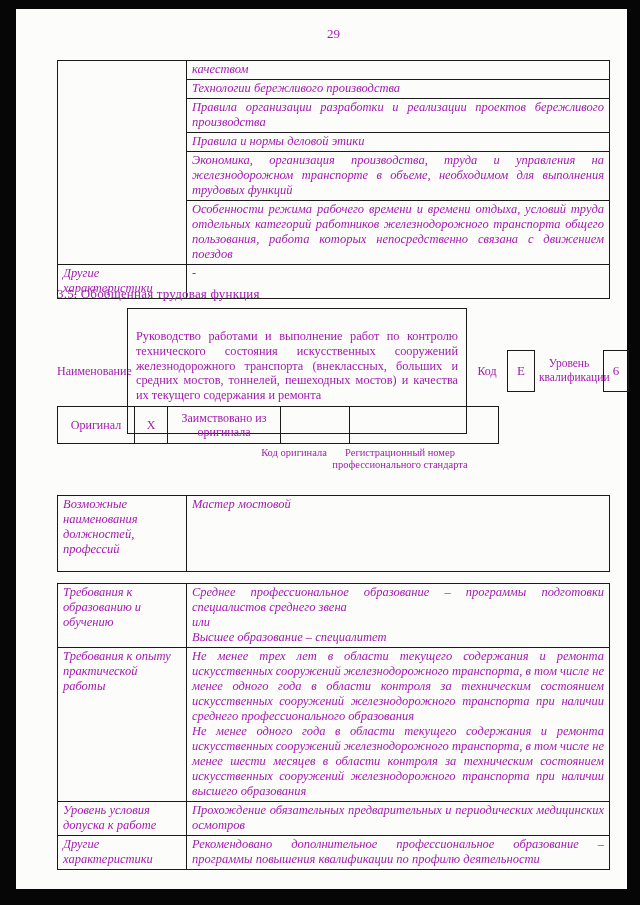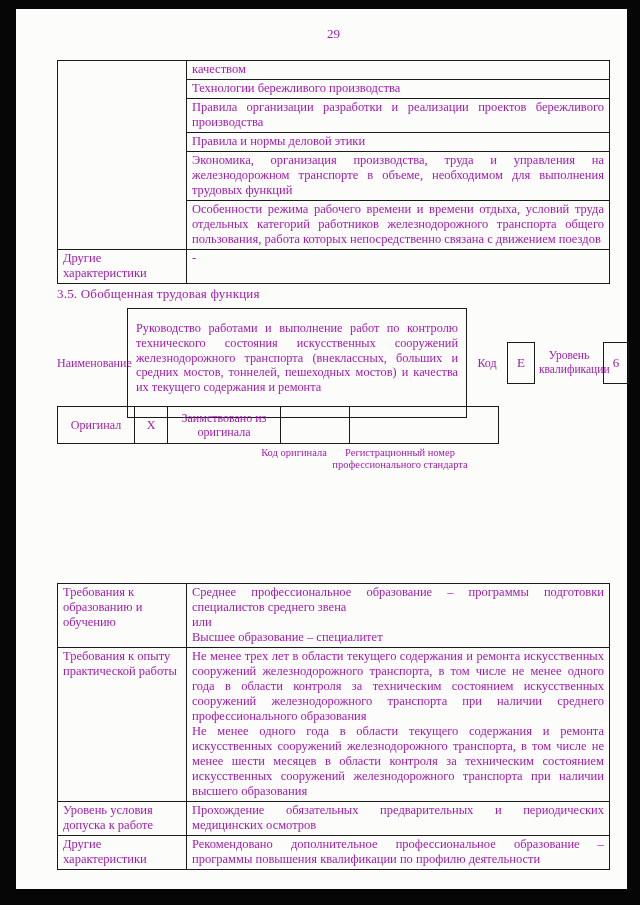--- a/index.html
+++ b/index.html
@@ -17,28 +17,28 @@
   .pagenum{text-align:center;font-size:13px;}
 
   .block{position:absolute;left:0;width:553px;}
   #knowledge{top:34px;}
   #heading{top:260px;font-weight:normal;font-size:13px;letter-spacing:.2px;}
   #gtf{top:282px;display:flex;align-items:center;}
   #origin{top:380px;display:flex;}
   #titles{top:469px;}
   #reqs{top:557px;}
 
-  table.tbl{border-collapse:collapse;width:553px;table-layout:fixed;}
+  table.tbl{border-collapse:collapse;width:553px;table-layout:fixed;font-style:italic;}
   table.tbl td{border:1px solid #1a1a1a;vertical-align:top;padding:1px 5px 2px 5px;}
   td.lcol{width:118px;}
   .just{text-align:justify;}
   .pre{white-space:pre-line;}
 
   .gtf-name-label{width:70px;flex:none;font-size:12px;}
-  .gtf-name-box{width:322px;flex:none;border:1px solid #1a1a1a;padding:12px 8px;min-height:84px;font-size:12.3px;}
+  .gtf-name-box{width:322px;flex:none;border:1px solid #1a1a1a;padding:20px 8px;min-height:84px;font-size:12.3px;}
   .gtf-code-label{width:40px;flex:none;text-align:center;font-size:12px;}
   .gtf-code-box{width:26px;height:40px;flex:none;border:1px solid #1a1a1a;display:flex;align-items:center;justify-content:center;font-size:13px;}
   .gtf-level-label{width:60px;flex:none;margin-left:4px;text-align:center;font-size:11.5px;}
   .gtf-level-box{width:24px;height:40px;flex:none;margin-left:4px;border:1px solid #1a1a1a;display:flex;align-items:center;justify-content:center;font-size:13px;}
 
   .origin-label{width:138px;flex:none;font-size:12.3px;padding-top:2px;}
   .origin-right{flex:none;}
   table.origin-t{border-collapse:collapse;table-layout:fixed;}
   table.origin-t td{border:1px solid #1a1a1a;text-align:center;vertical-align:middle;padding:2px 3px;font-size:12px;height:32px;}
   .oc1{width:70px;}.oc2{width:26px;}.oc3{width:106px;}.oc4{width:62px;}.oc5{width:142px;}
@@ -114,20 +114,28 @@
           </tr>
         </tbody>
           </table>
         <div class="origin-caps">
           <div class="cap cap1">Код оригинала</div>
           <div class="cap cap2">Регистрационный номер профессионального стандарта</div>
         </div>
       </div>
     </div>
 
+    <table class="tbl block" id="titles">
+      <tbody>
+          <tr>
+        <td class="lcol">Возможные наименования должностей, профессий</td>
+        <td>Мастер мостовой</td>
+      </tr>
+    </tbody>
+      </table>
 
     <table class="tbl block" id="reqs">
       <tbody>
           <tr>
         <td class="lcol">Требования к образованию и обучению</td>
         <td class="just pre">Среднее профессиональное образование – программы подготовки специалистов среднего звена
 или
 Высшее образование – специалитет</td>
       </tr>
       <tr>

